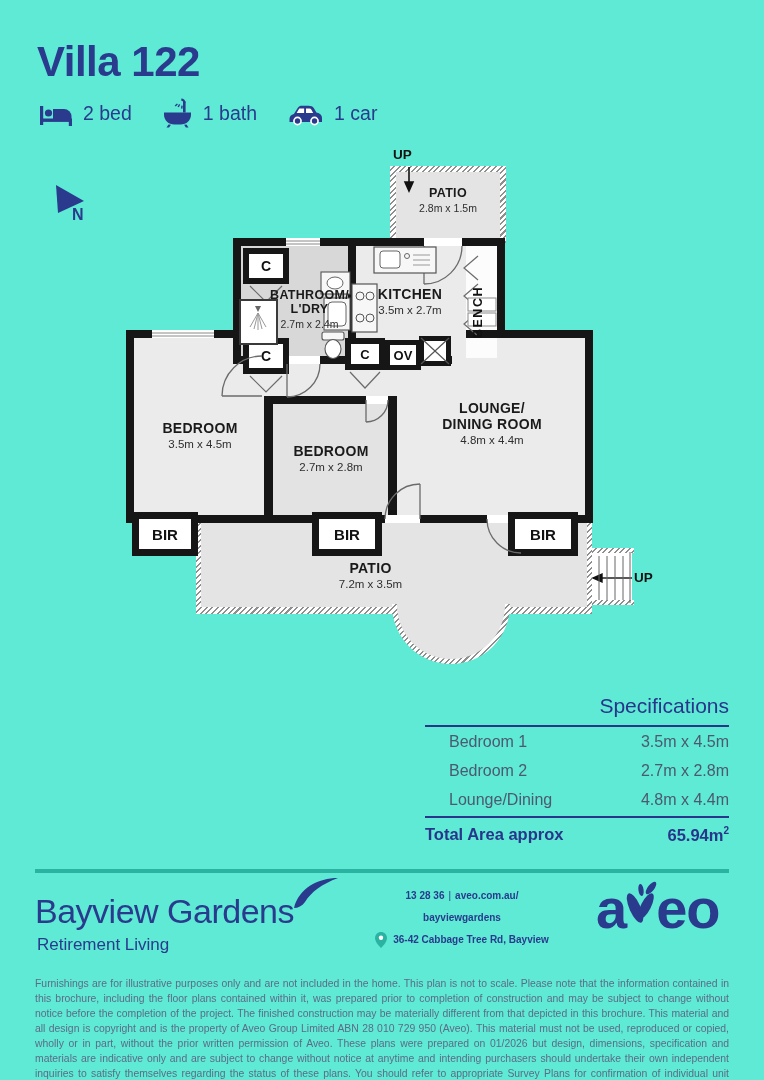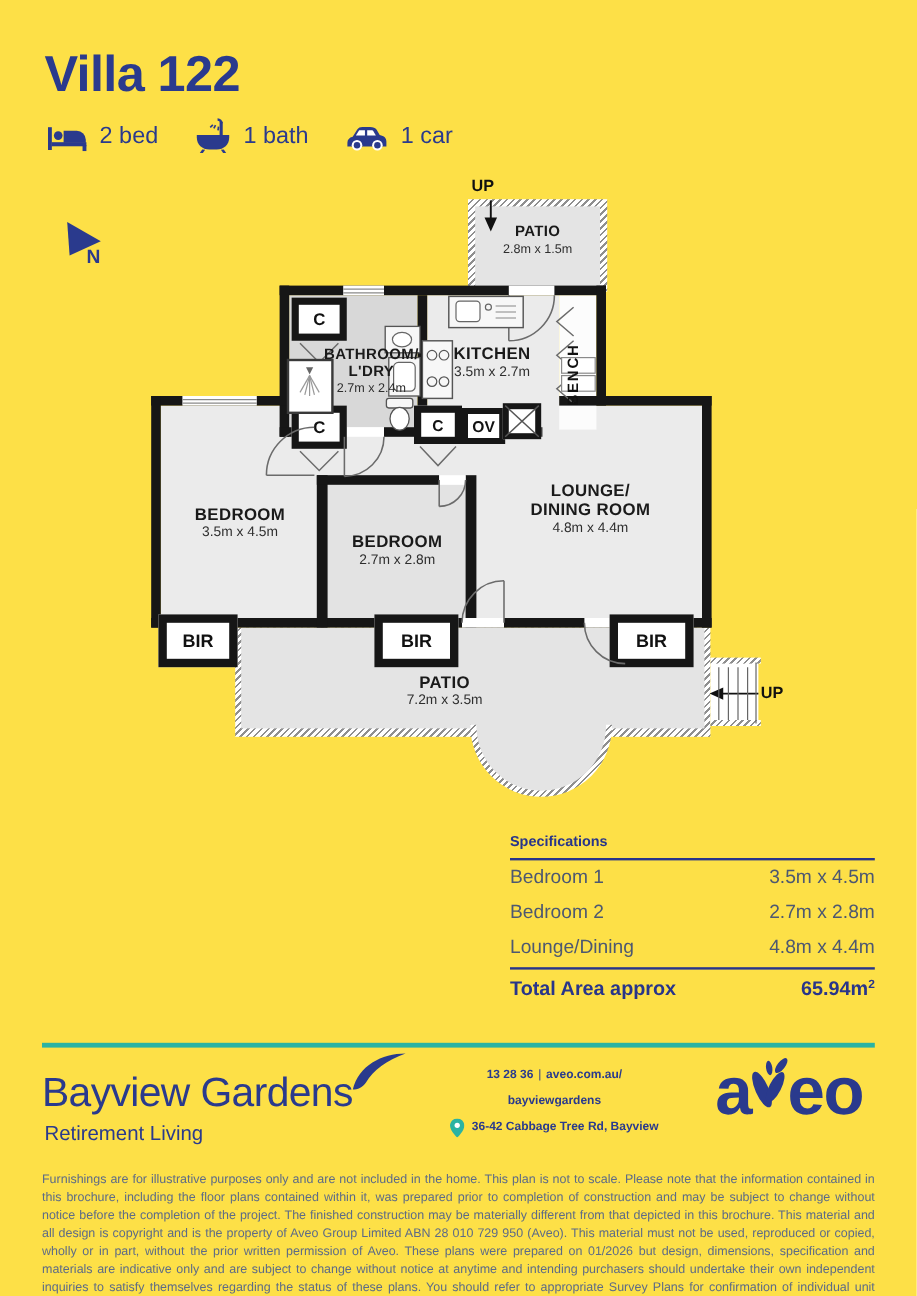--- a/index.html
+++ b/index.html
@@ -1,18 +1,18 @@
 <!DOCTYPE html>
 <html><head>
 <meta charset="utf-8">
 <style>
   * { box-sizing: border-box; margin: 0; padding: 0; }
   html,body { background:#ffffff; }
   body { font-family:"Liberation Sans", sans-serif; }
-  #page { position:relative; width:764px; height:1080px; background:#fde047; overflow:hidden; }
+  #page { position:relative; width:764px; height:1080px; background:#5eead4; overflow:hidden; }
   .abs { position:absolute; }
   
   .fill { position:absolute; z-index:1; }
   .hatch { position:absolute; z-index:1;
            background:repeating-linear-gradient(135deg,#ffffff 0 2.5px,#8f8f8f 2.5px 4px); }
   .w   { position:absolute; background:#161616; z-index:2; }
   .gap { position:absolute; background:#ffffff; z-index:3; }
   .box { position:absolute; background:#fff; border:6px solid #161616; z-index:4;
          display:flex; align-items:center; justify-content:center;
          font-weight:bold; color:#111; }
@@ -23,23 +23,23 @@
   .rdims.sm { font-size:10.5px; }
   .planword { position:absolute; z-index:6; font-weight:bold; color:#111; }
   #svgOverlay { position:absolute; left:0; top:0; z-index:5; pointer-events:none; }
   
   .title { position:absolute; left:37px; top:38px; font-size:42px; font-weight:bold;
            color:#2a3a8d; letter-spacing:-0.5px; }
   .features { position:absolute; left:39px; top:98px; display:flex; gap:30px; align-items:center; }
   .feature { display:flex; align-items:center; gap:10px; color:#2a3a8d; font-size:19.5px; }
   
   .specs { position:absolute; left:425px; top:694px; width:304px; color:#28358a; }
-  .specs .stitle { font-size:12px; font-weight:bold; }
+  .specs .stitle { font-size:21px; font-weight:normal;text-align:right; }
   .specs hr { border:none; border-top:2.5px solid #28358a; margin-top:7px; }
-  .specrow { display:flex; justify-content:space-between; font-size:16px; color:#4d5871; padding:5.5px 0; }
+  .specrow { display:flex; justify-content:space-between; font-size:16px; color:#4d5871; padding:5.5px 0;margin-left:24px; }
   .spectotal { display:flex; justify-content:space-between; font-size:16.5px; font-weight:bold;
                color:#28358a; border-top:2.5px solid #28358a; padding-top:7px; margin-top:2px; }
   .spectotal sup { font-size:10px; }
   
   .tealrule { position:absolute; left:35px; top:869px; width:694px; height:3.5px; background:#2bb3a2; }
   .bname { position:absolute; left:35px; top:892px; font-size:34px; color:#2a3a8d; letter-spacing:-0.5px; }
   .btag  { position:absolute; left:37px; top:935px; font-size:17px; color:#2a3a8d; }
   .contact { position:absolute; left:340px; top:885px; width:244px; text-align:center;
              color:#2a3a8d; font-weight:bold; font-size:10px; line-height:21.5px; }
   .contact .sep { font-weight:normal; padding:0 4px; }

